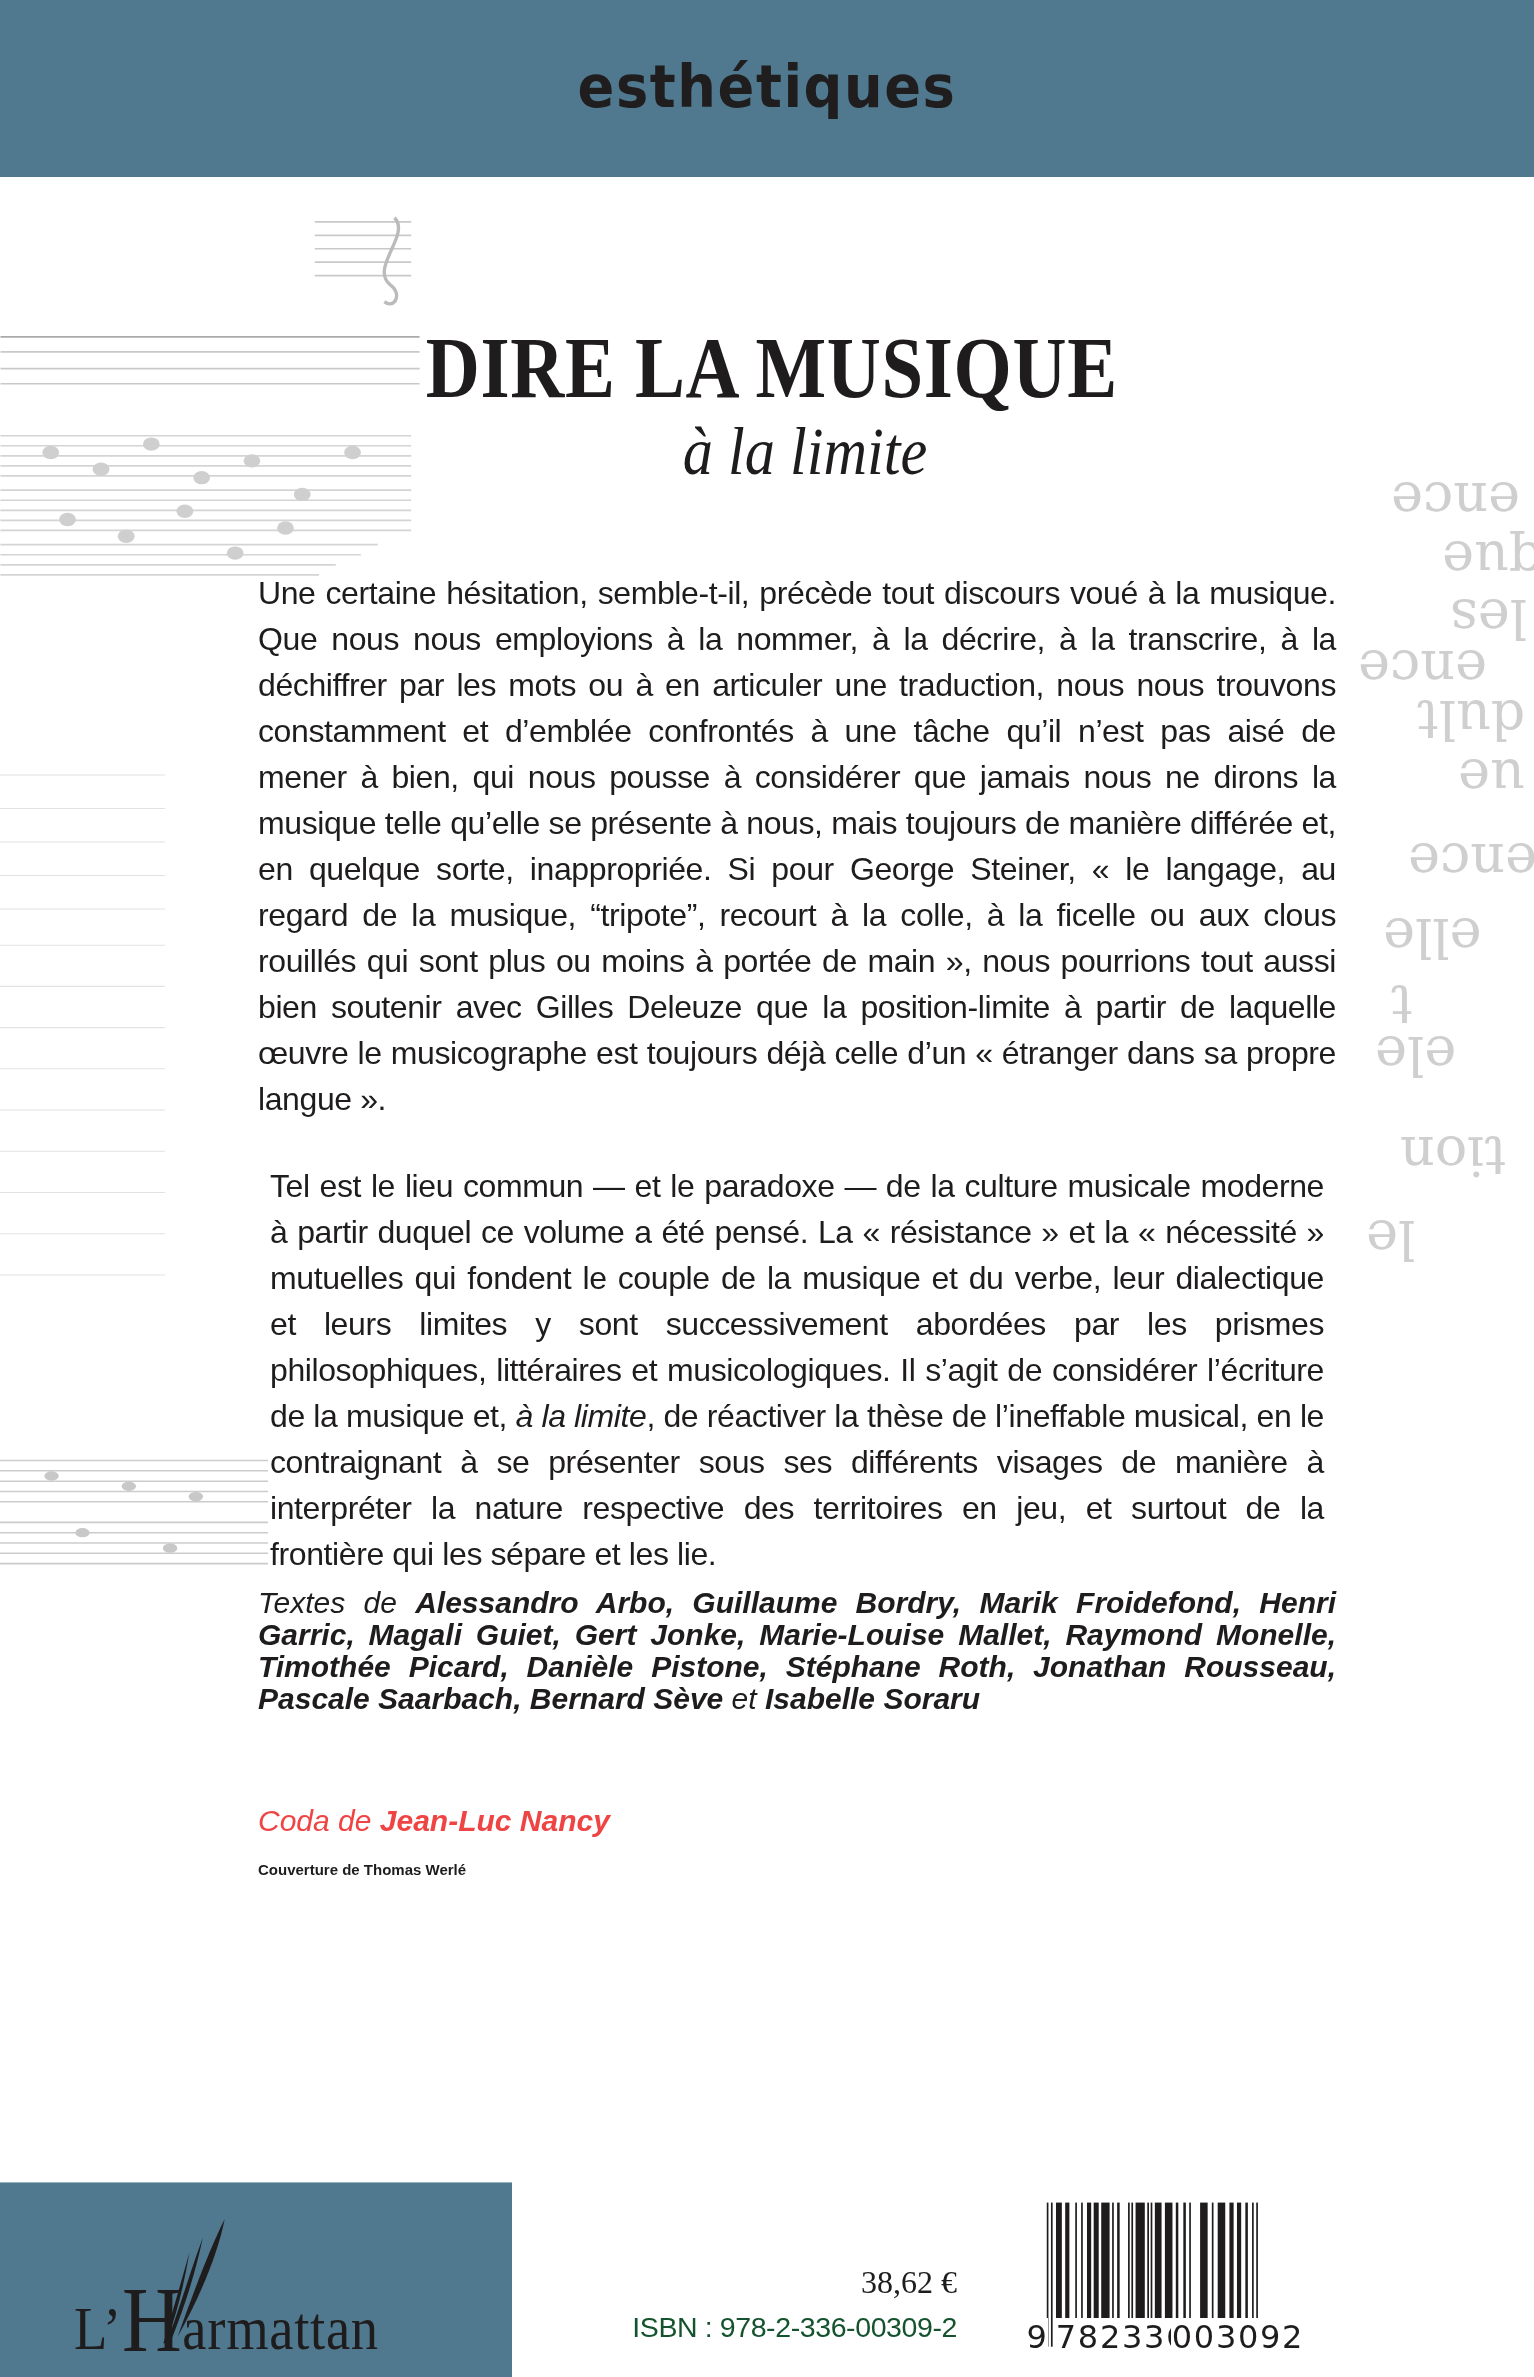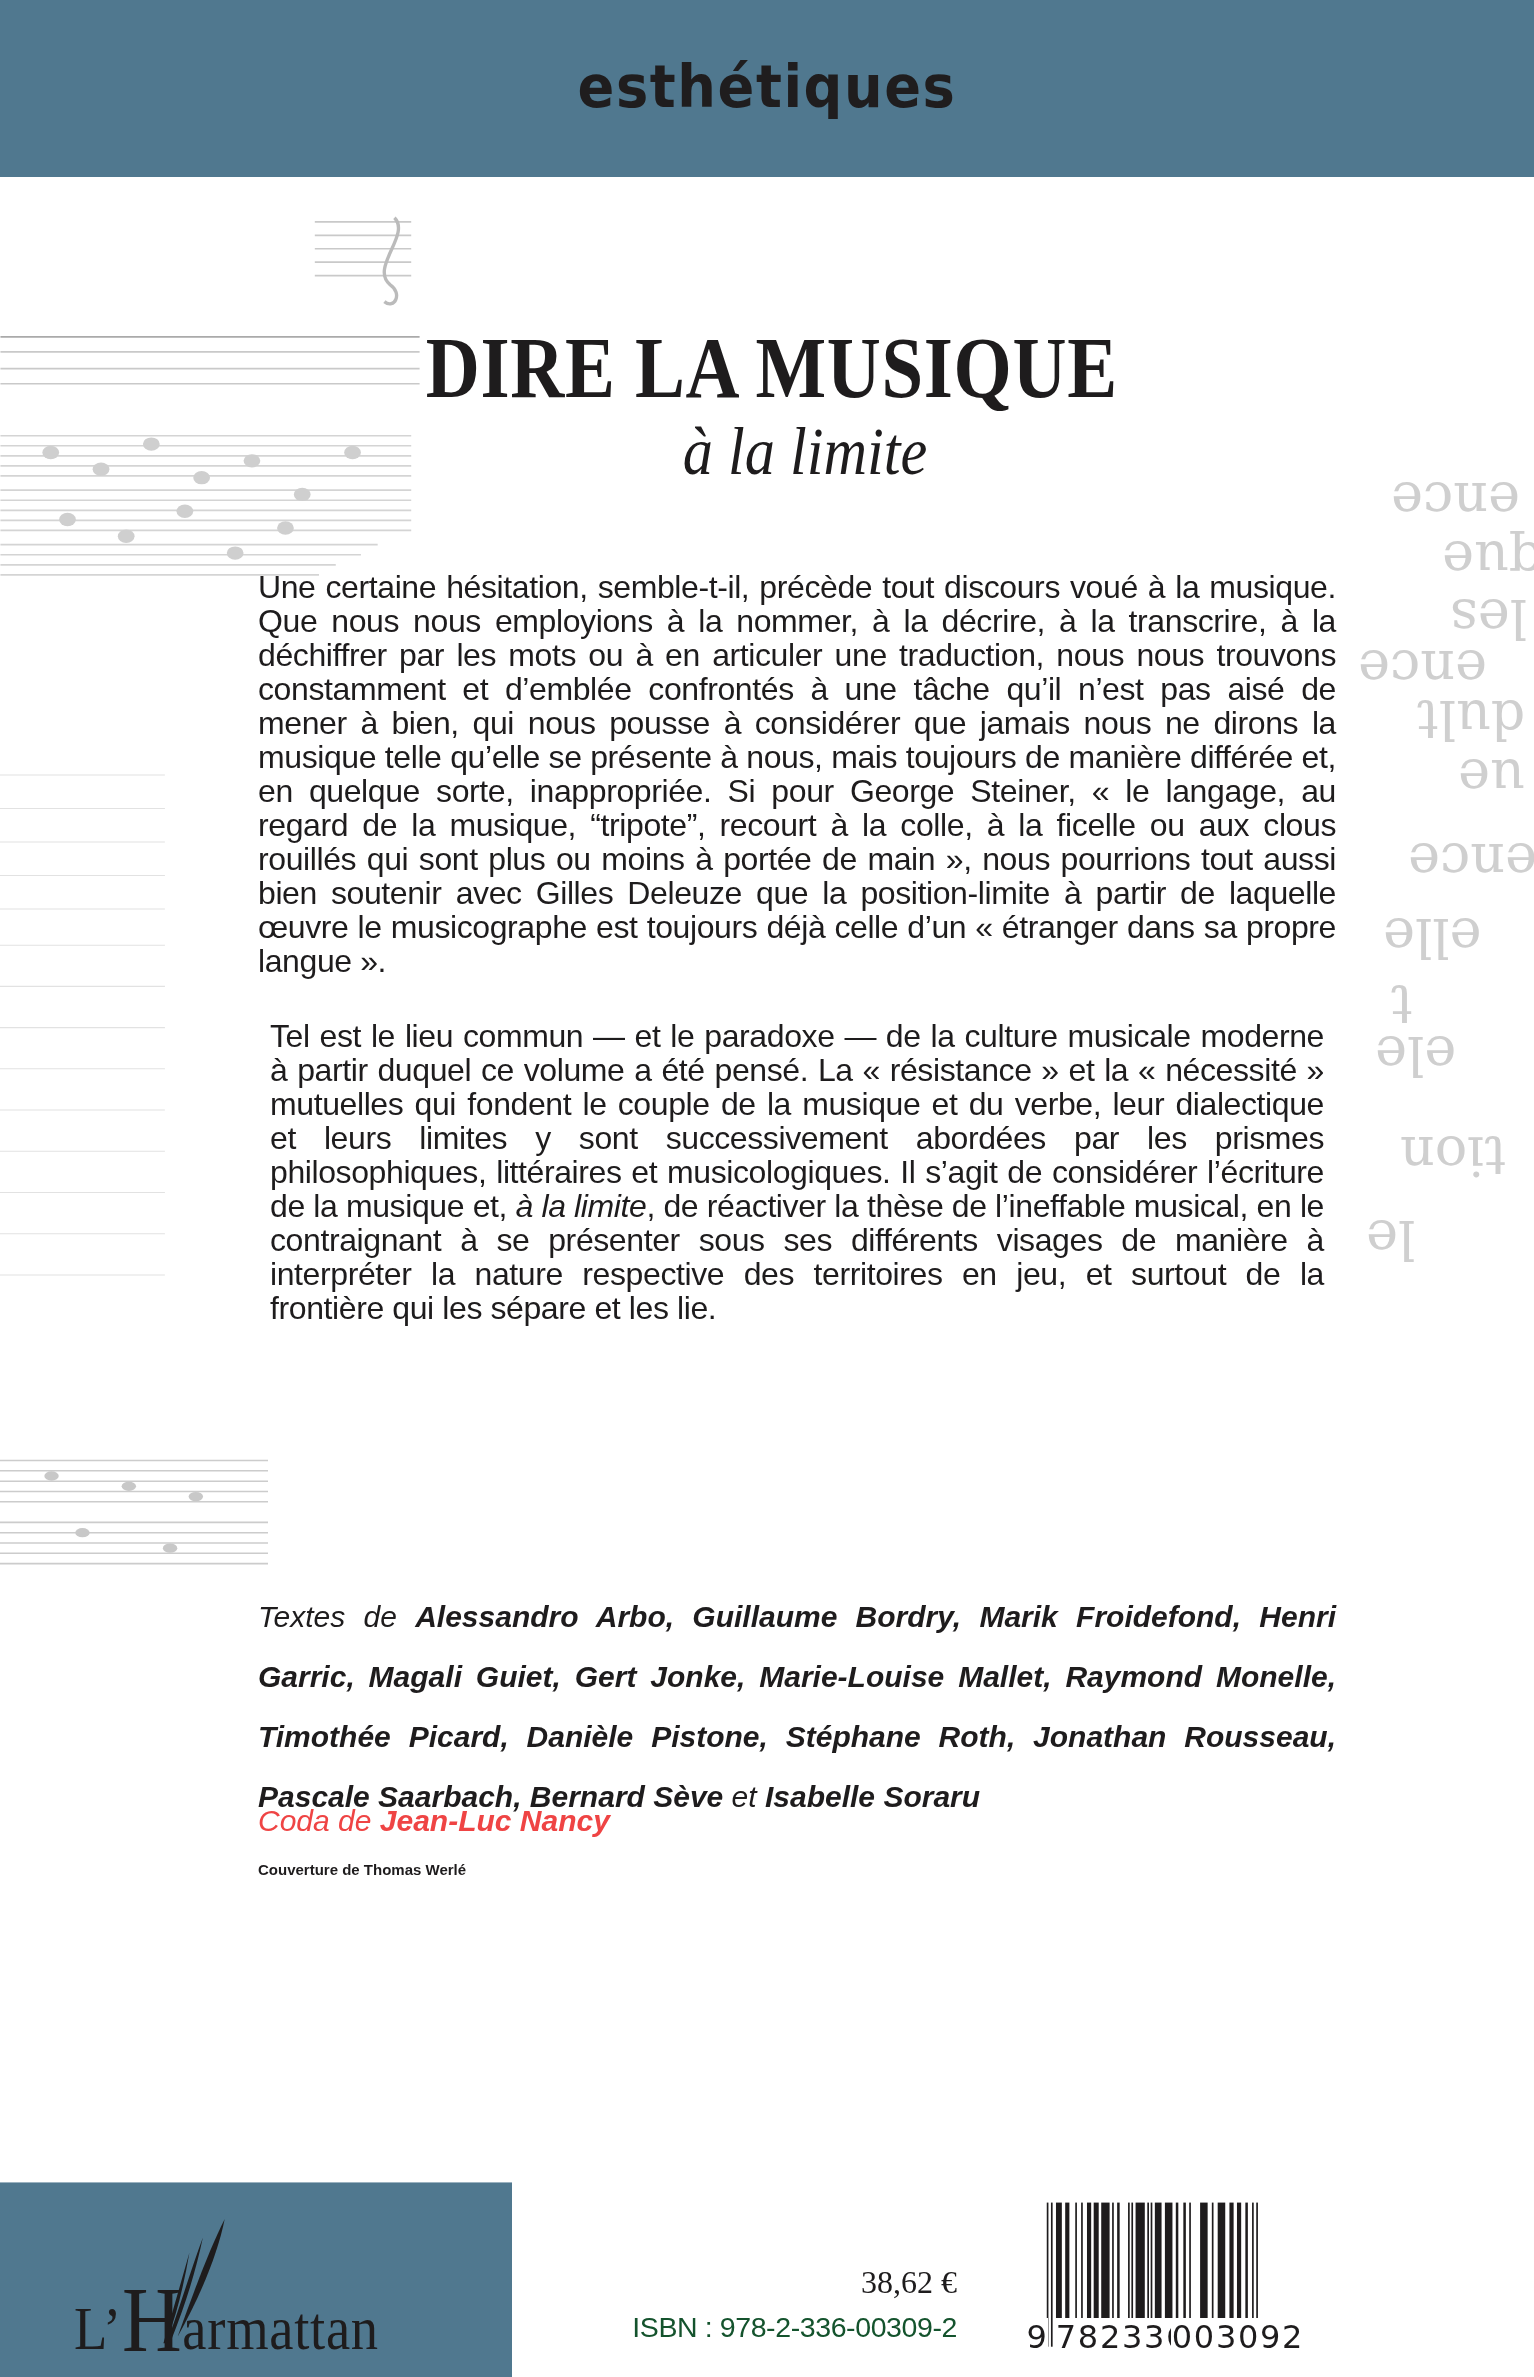--- a/index.html
+++ b/index.html
@@ -43,29 +43,29 @@
     }
     .subtitle {
       position: absolute; left: 0; width: 1534px; text-align: center;
       top: 413px; font-family: "Liberation Serif", serif; font-style: italic;
       font-size: 67px; color: #1e1c1d; padding-left: 76px; box-sizing: border-box;
       transform: scaleX(0.9); transform-origin: 805px 0;
     }
     .body {
       position: absolute; left: 258px; top: 570px; width: 1078px;
       font-family: "Liberation Sans", sans-serif; font-size: 32px;
-      line-height: 34px; color: #1e1c1d; text-align: justify;
+      line-height: 46px; color: #1e1c1d; text-align: justify;
       letter-spacing: -0.4px;
     }
     .body p { margin: 0 0 41px 0; }
     .body p:last-child { margin: 12px; }
     .contrib {
       position: absolute; left: 258px; top: 1587px; width: 1078px;
       font-family: "Liberation Sans", sans-serif; font-size: 30px;
-      line-height: 60px; text-align: justify; color: #1e1c1d;
+      line-height: 32px; text-align: justify; color: #1e1c1d;
       font-style: italic;
     }
     .contrib b { font-weight: bold; }
     .coda {
       position: absolute; left: 258px; top: 1804px; font-size: 30px;
       font-style: italic; color: #ef4444;
     }
     .coda b { font-weight: bold; }
     .cover-credit {
       position: absolute; left: 258px; top: 1861px; font-size: 15px; color: #1e1c1d; font-weight: bold;

